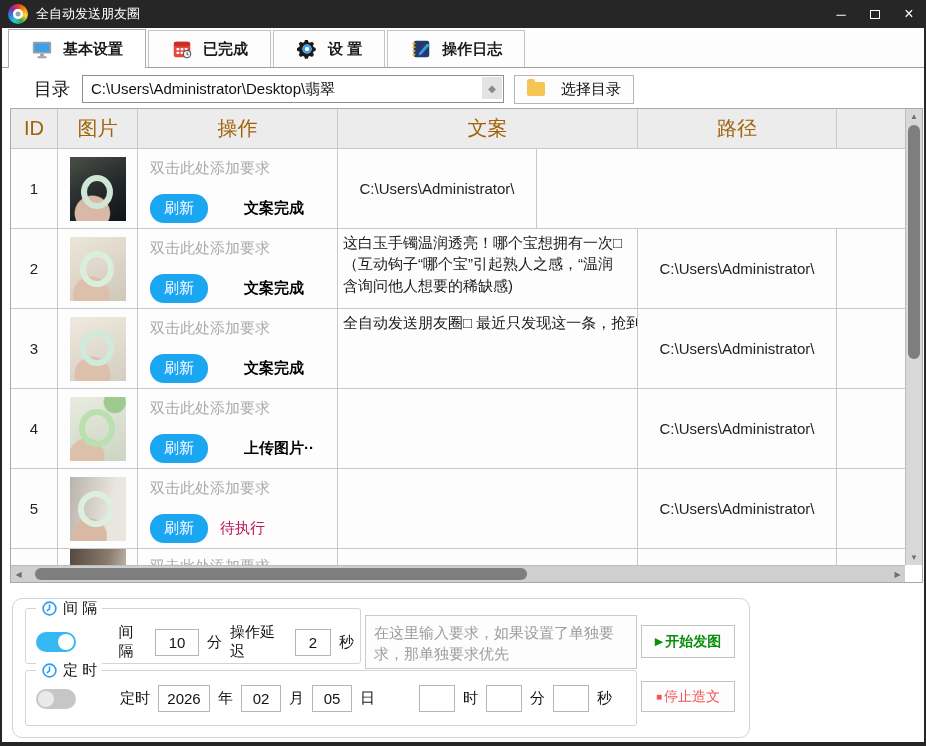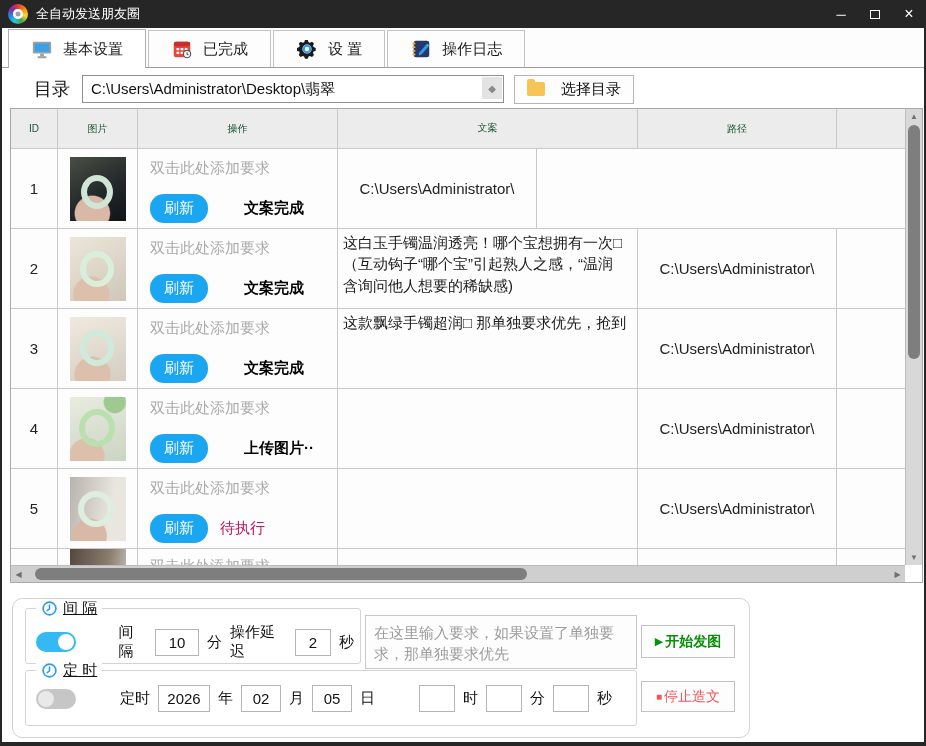--- a/index.html
+++ b/index.html
@@ -13,21 +13,21 @@
   .app-icon::after { content:""; position:absolute; left:5px; top:5px; width:10px; height:10px; border-radius:50%; background:#f2f2f2; box-shadow:inset 0 0 0 2.5px #fff, inset 0 0 0 5px #9aa0a6; }
   .title-text { color:#ffffff; font-size:13px; }
   .win-controls { margin-left:auto; display:flex; align-items:center; height:100%; }
   .win-btn { width:34px; height:100%; color:#fff; display:flex; align-items:center; justify-content:center; font-size:13px; }
   .max-glyph { width:10px; height:9px; border:1.5px solid #fff; }
 
   
   .content { position:absolute; left:2px; top:28px; width:922px; height:714px; background:#ffffff; }
 
   
-  .tabbar { position:absolute; left:0; top:0; width:922px; height:40px; background:#fdfdfd; border-bottom:1px solid #9e9e9e; display:flex; align-items:flex-end; padding-left:6px; }
+  .tabbar { position:absolute; left:0; top:0; width:922px; height:40px; background:#fdfdfd; border-bottom:1px solid #9e9e9e; display:flex; align-items:flex-end; padding-left:6px;font-weight:bold; }
   .tab { height:37px; display:flex; align-items:center; gap:10px; padding:0 22px; border:1px solid #c3c3c3; border-bottom:none; background:#fdfdfd; font-size:15px; color:#1a1a1a; position:relative; margin-right:2px; }
   .tab.active { background:#ffffff; height:39px; margin-bottom:-1px; border-color:#adadad; z-index:2; }
   .tab svg { width:22px; height:22px; }
 
   
   .dir-row { position:absolute; left:0; top:44px; width:922px; height:34px; display:flex; align-items:center; }
   .dir-label { font-size:18px; color:#111; margin-left:32px; }
   .dir-input-wrap { position:relative; margin-left:12px; width:422px; height:28px; }
   .dir-input { width:100%; height:100%; border:1px solid #8f8f8f; background:#fff; font-size:15px; padding:0 26px 0 8px; font-family:inherit; color:#111; }
   .dir-drop { position:absolute; right:2px; top:2px; width:20px; height:22px; background:#e3e3e3; display:flex; align-items:center; justify-content:center; font-size:10px; color:#8a8a8a; }
@@ -40,21 +40,21 @@
   .rows-viewport { position:absolute; left:0; top:0; right:17px; bottom:17px; overflow:hidden; }
   .trow { display:flex; width:100%; border-bottom:1px solid #c9c9c9; background:#fdfdfd; }
   .thead { height:40px; background:#ececec; }
   .trow > div { border-right:1px solid #c9c9c9; }
   .c-id   { width:47px;  display:flex; align-items:center; justify-content:center; font-size:15px; color:#222; }
   .c-img  { width:80px;  display:flex; align-items:center; justify-content:center; }
   .c-op   { width:200px; padding:10px 12px; }
   .c-text { width:300px; padding:3px 5px; font-size:15px; color:#1a1a1a; line-height:1.42; white-space:pre-line; overflow:hidden; }
   .c-path { width:199px; display:flex; align-items:center; justify-content:center; font-size:15px; color:#222; }
   .c-extra{ flex:1; border-right:none !important; }
-  .thead > div { display:flex; align-items:center; justify-content:center; font-size:10px; color:#14532d; padding:12px; }
+  .thead > div { display:flex; align-items:center; justify-content:center; font-size:20px; color:#a16207; padding:12px; }
   .drow { height:80px; }
   .drow-clip { height:16px; border-bottom:none; }
   .op-placeholder { color:#a9a9a9; font-size:15px; }
   .op-bottom { display:flex; align-items:center; gap:12px; margin-top:16px; }
   .refresh-btn { background:#1ba6f2; color:#fff; border:none; border-radius:14px; padding:5px 14px; font-size:15px; font-family:inherit; cursor:pointer; }
   .status { font-size:15px; font-weight:bold; }
   .status-green { color:#000000;margin-left:24px; }
   .status-blue  { color:#be185d; font-weight:normal; }
 
   .photo { width:56px; height:64px; position:relative; overflow:hidden; }
@@ -80,21 +80,21 @@
   .v-track { flex:1; width:100%; position:relative; }
   .v-thumb { position:absolute; left:2px; right:2px; top:1px; height:55%; background:#7e7e7e; border-radius:6px; }
   .h-track { flex:1; height:100%; position:relative; }
   .h-thumb { position:absolute; top:2px; bottom:2px; left:1%; width:57%; background:#7e7e7e; border-radius:6px; }
 
   
   .bottom-panel { position:absolute; left:10px; top:570px; width:738px; height:140px; border:1px solid #d2d2d2; border-radius:10px; background:#fff; }
   .groupbox { position:absolute; border:1px solid #d4d4d4; border-radius:3px; }
   .gb-interval { left:12px; top:9px; width:336px; height:56px; }
   .gb-timer { left:12px; top:71px; width:612px; height:56px; }
-  .gb-legend { position:absolute; left:10px; top:-10px; background:#fff; padding:0 5px; display:flex; align-items:center; gap:5px; font-size:15px; color:#111;text-decoration:underline; }
+  .gb-legend { position:absolute; left:10px; top:-10px; background:#fff; padding:0 5px; display:flex; align-items:center; gap:5px; font-size:15px; color:#111; }
   .gb-legend svg { width:17px; height:17px; }
   .gb-body { position:absolute; left:10px; top:14px; right:6px; display:flex; align-items:center; gap:8px; font-size:15px; color:#111; }
 
   .toggle { width:40px; height:20px; border-radius:10px; position:relative; flex:0 0 auto; cursor:pointer; }
   .toggle-on { background:#35b9f3; }
   .toggle-on::after { content:""; position:absolute; right:2px; top:2px; width:16px; height:16px; border-radius:50%; background:#fff; }
   .toggle-off { background:#c6c6c6; }
   .toggle-off::after { content:""; position:absolute; left:2px; top:2px; width:16px; height:16px; border-radius:50%; background:#e9e9e9; }
 
   .mini-input { height:27px; border:1px solid #b5b5b5; background:#fff; text-align:center; font-size:15px; font-family:inherit; color:#111; }
@@ -242,21 +242,21 @@
               <div class="ring"></div>
             </div>
           </div>
         <div class="c-op">
           <div class="op-placeholder">双击此处添加要求</div>
           <div class="op-bottom">
             <button class="refresh-btn">刷新</button>
             <span class="status status-green">文案完成</span>
           </div>
         </div>
-        <div class="c-text" style="white-space:nowrap;">这款飘绿手镯超润□ 那单独要求优先，抢到</div>
+        <div class="c-text" style="white-space:nowrap;">全自动发送朋友圈□ 最近只发现这一条，抢到</div>
         <div class="c-path">C:\Users\Administrator\</div>
         <div class="c-extra"></div>
       </div>
 
       <div class="trow drow">
         <div class="c-id">4</div>
         <div class="c-img">
             <div class="photo p4">
               <div class="ring"></div>
             </div>

